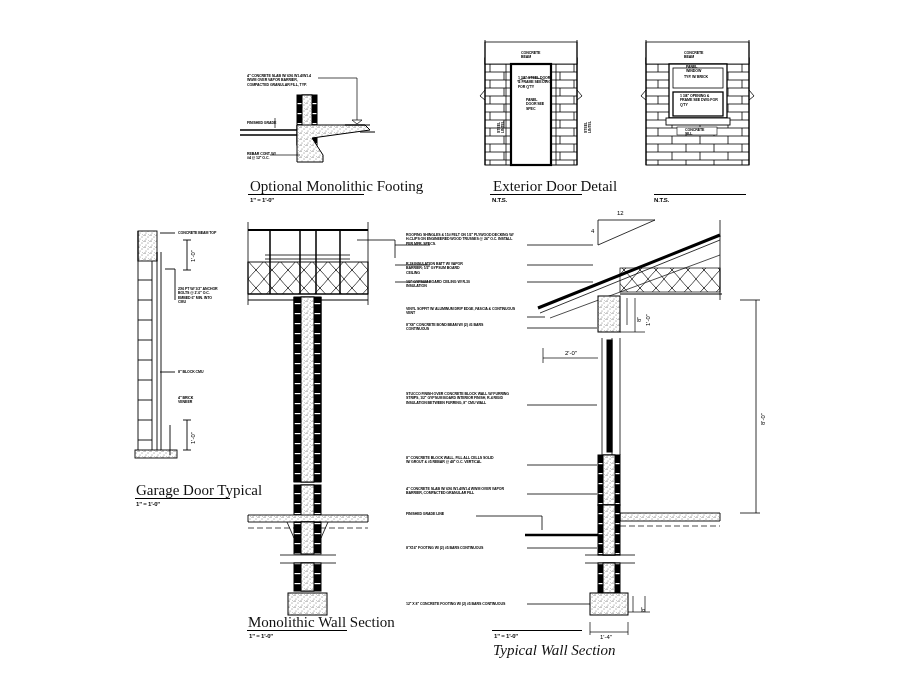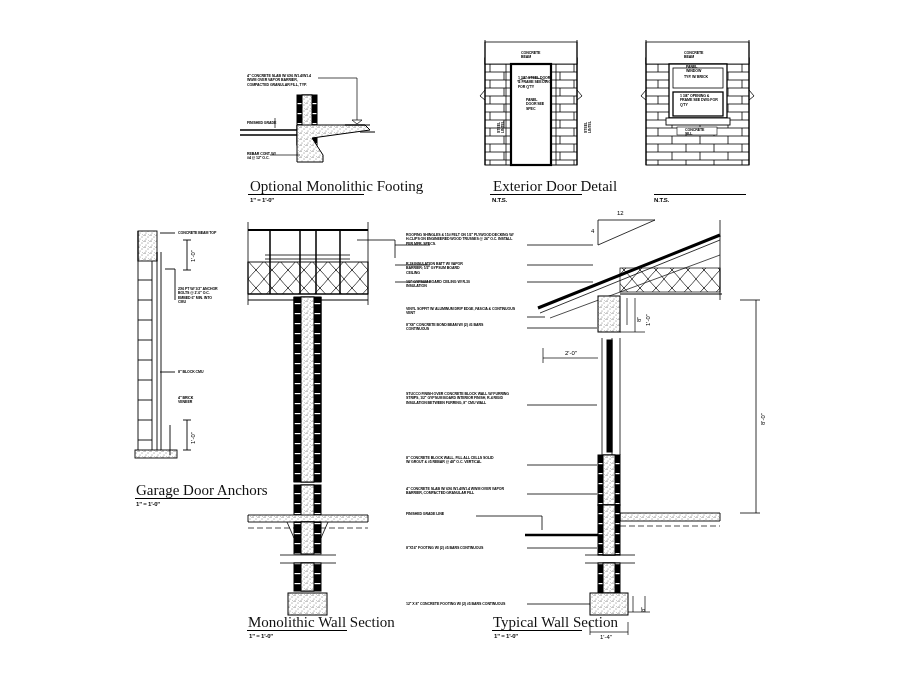--- a/index.html
+++ b/index.html
@@ -148,29 +148,29 @@
 <div class="uline" style="left:248px;top:194px;width:116px;"></div>
 <div class="scale" style="left:250px;top:197px;">1" = 1'-0"</div>
 
 <div class="title" style="left:493px;top:178px;">Exterior Door Detail</div>
 <div class="uline" style="left:490px;top:194px;width:92px;"></div>
 <div class="scale" style="left:492px;top:197px;">N.T.S.</div>
 
 <div class="uline" style="left:654px;top:194px;width:92px;"></div>
 <div class="scale" style="left:654px;top:197px;">N.T.S.</div>
 
-<div class="title" style="left:136px;top:482px;">Garage Door Anchors</div>
+<div class="title" style="left:136px;top:482px;">Garage Door Typical</div>
 <div class="uline" style="left:135px;top:498px;width:95px;"></div>
 <div class="scale" style="left:136px;top:501px;">1" = 1'-0"</div>
 
 <div class="title" style="left:248px;top:614px;">Monolithic Wall Section</div>
 <div class="uline" style="left:247px;top:630px;width:100px;"></div>
 <div class="scale" style="left:249px;top:633px;">1" = 1'-0"</div>
 
-<div class="title" style="left:493px;top:614px;">Typical Wall Section</div>
+<div class="title" style="left:493px;top:642px;font-style:italic;">Typical Wall Section</div>
 <div class="uline" style="left:492px;top:630px;width:90px;"></div>
 <div class="scale" style="left:494px;top:633px;">1" = 1'-0"</div>
 
 <div class="note" style="left:247px;top:74px;width:68px;">4" CONCRETE SLAB W/ 6X6 W1.4/W1.4 WWM OVER VAPOR BARRIER, COMPACTED GRANULAR FILL, TYP.</div>
 <div class="note" style="left:247px;top:121px;width:50px;">FINISHED GRADE</div>
 <div class="note" style="left:247px;top:152px;width:30px;">REBAR CONT. W/ #4 @ 12" O.C.</div>
 
 <div class="note" style="left:521px;top:51px;width:24px;">CONCRETE BEAM</div>
 <div class="note" style="left:518px;top:76px;width:34px;">1 3/4" STEEL DOOR &amp; FRAME SEE DWG FOR Q'TY</div>
 <div class="note" style="left:526px;top:98px;width:22px;">PANEL DOOR SEE SPEC</div>

